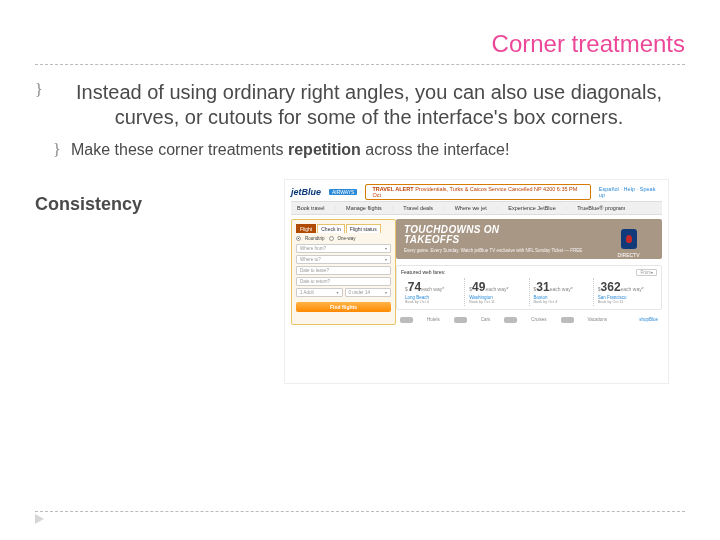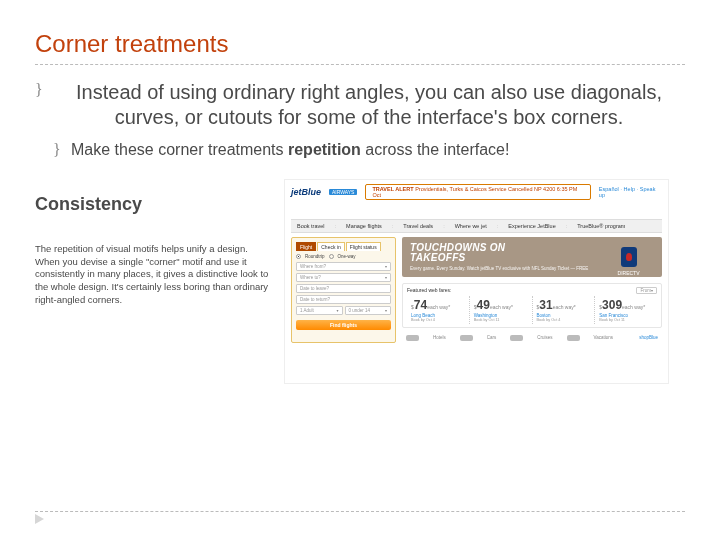--- a/index.html
+++ b/index.html
@@ -8,24 +8,25 @@
     height: 540px;
     background: #fff;
     font-family: Arial, Helvetica, sans-serif;
     color: #4a4a4a;
     padding: 30px 35px 20px 35px;
     position: relative;
   }
   .title {
     font-size: 24px;
     font-weight: normal;
-    color: #c2410c;
+    color: #ec4899;
     padding-bottom: 6px;
     border-bottom: 1px dashed #bbb;
     margin-bottom: 15px;
+    text-align: right;
   }
   .bullet-row { display: flex; align-items: flex-start; margin-bottom: 8px; }
   .bullet-glyph {
     flex: none;
     width: 18px;
     font-family: "Times New Roman", serif;
     font-size: 16px;
     color: #888;
     line-height: 1.3;
   }
@@ -59,30 +60,30 @@
   .mock {
     width: 385px;
     height: 205px;
     border: 1px solid #eee;
     background: #fff;
     padding: 4px 6px 6px 6px;
     font-size: 6px;
     color: #666;
     position: relative;
   }
-  .mock-top { display: flex; align-items: center; gap: 8px; margin-bottom: 19px; }
+  .mock-top { display: flex; align-items: center; gap: 8px; margin-bottom: 1px; }
   .logo { color: #0a3a7a; font-weight: bold; font-size: 9px; font-style: italic; }
   .logo-badge { display: inline-block; background: #2a8ad8; color: #fff; font-size: 5px; padding: 0 3px; border-radius: 1px; vertical-align: top; }
   .alert-box { border: 1px solid #d97a00; color: #c04000; padding: 1px 6px; font-size: 5.5px; border-radius: 2px; }
   .alert-label { font-weight: bold; }
   .top-right { margin-left: auto; color: #2a8ad8; font-size: 5.5px; }
   .tabs { background: #f0f0f0; border-top: 1px solid #ddd; border-bottom: 1px solid #ddd; padding: 3px 6px; display: flex; gap: 10px; font-size: 5.5px; color: #333; margin-bottom: 4px; }
   .tabs span { white-space: nowrap; }
   .tab-sep { color: #bbb; }
-  .mock-body { display: flex; gap: 6px; }
+  .mock-body { display: flex; }
   .booking {
     width: 105px;
     background: #fcf7ea;
     border: 1px solid #e7c36a;
     border-radius: 2px;
     padding: 4px;
     font-size: 5px;
     color: #444;
   }
   .book-tabs { display: flex; gap: 1px; margin-bottom: 3px; }
@@ -155,21 +156,20 @@
 <div class="sub-row">
   <div class="bullet-glyph">}</div>
   <div class="bullet-text-md">
     <span>Make these corner treatments </span><span class="bold">repetition</span><span> across the interface!</span>
   </div>
 </div>
 
 <div class="lower">
   <div class="lower-left">
     <div class="consistency-title">Consistency</div>
-    <div class="consistency-para">The repetition of visual motifs helps unify a design. When you devise a single "corner" motif and use it consistently in many places, it gives a distinctive look to the whole design. It's certainly less boring than ordinary right-angled corners.</div>
   </div>
 
   <div class="mock">
     <div class="mock-top">
       <span class="logo">jetBlue</span>
       <span class="logo-badge">AIRWAYS</span>
       <span class="alert-box">
         <span class="alert-label">TRAVEL ALERT</span>
         <span>Providentials, Turks &amp; Caicos Service Cancelled NP 4200 6:35 PM Oct</span>
       </span>
@@ -255,21 +255,21 @@
               <span class="fprefix">$</span><span class="fprice">49</span><span class="fsuffix">each way*</span>
               <div class="fdest">Washington</div>
               <div class="fnote">Book by Oct 11</div>
             </div>
             <div class="fcell">
               <span class="fprefix">$</span><span class="fprice">31</span><span class="fsuffix">each way*</span>
               <div class="fdest">Boston</div>
               <div class="fnote">Book by Oct 4</div>
             </div>
             <div class="fcell">
-              <span class="fprefix">$</span><span class="fprice">309</span><span class="fsuffix">each way*</span>
+              <span class="fprefix">$</span><span class="fprice">362</span><span class="fsuffix">each way*</span>
               <div class="fdest">San Francisco</div>
               <div class="fnote">Book by Oct 11</div>
             </div>
           </div>
         </div>
         <div class="mock-foot">
           <span class="car"></span>
             <span>Hotels</span>
           <span class="car"></span>
             <span>Cars</span>

